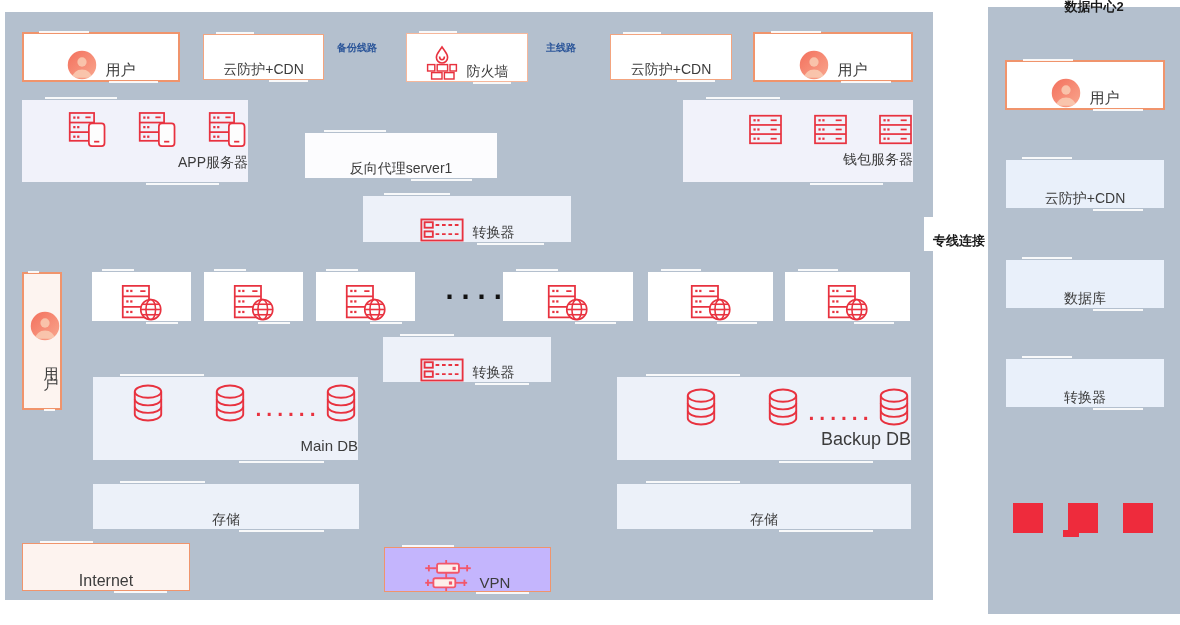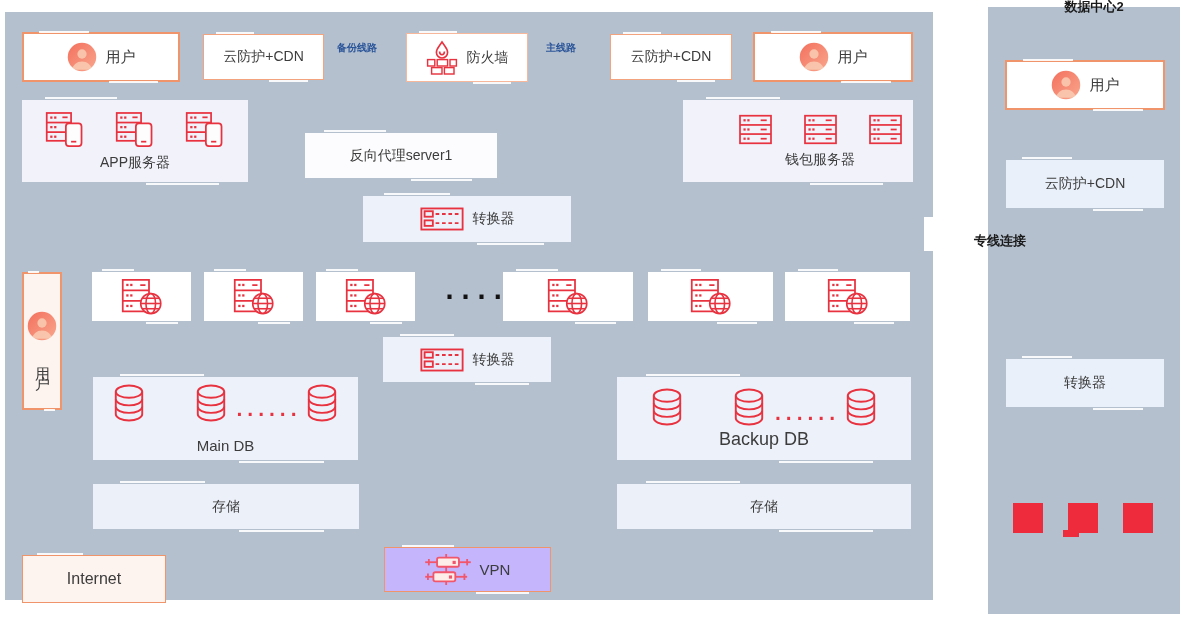--- a/index.html
+++ b/index.html
@@ -1,19 +1,19 @@
 <!DOCTYPE html>
 <html><head>
 <meta charset="utf-8">
 <style>
   html,body{margin:0;padding:0;background:#fff;}
   #stage{position:relative;width:1180px;height:625px;background:#ffffff;overflow:hidden;
          font-family:"Liberation Sans","DejaVu Sans",sans-serif;color:#3c3c3c;}
   .panel{position:absolute;background:#b4c0ce;}
-  .n{position:absolute;box-sizing:border-box;display:flex;align-items:center;justify-content:center;
+  .n{position:absolute;box-sizing:border-box;display:flex;align-items:flex-end;justify-content:center;
      gap:9px;font-size:14px;color:#3c3c3c;}
   .col{flex-direction:column;gap:6px;}
   .iconrow{display:flex;align-items:center;gap:30px;}
   .iconrow2{display:flex;align-items:center;gap:10px;}
   
   .tk::before{content:"";position:absolute;top:-3px;left:10%;width:32%;height:2px;background:rgba(255,255,255,.9);}
   .tk::after{content:"";position:absolute;bottom:-3px;left:55%;width:32%;height:2px;background:rgba(255,255,255,.9);}
   .lbl{position:absolute;font-size:13px;font-weight:bold;color:#1a1a1a;text-align:center;}
   .bluelbl{position:absolute;font-size:10px;font-weight:bold;color:#2b5599;}
   .dots-black{position:absolute;font-family:"DejaVu Sans Mono",monospace;font-weight:bold;font-size:25px;
@@ -156,21 +156,21 @@
 
 <div id="stage">
 
   <div class="panel" style="left:5px;top:12px;width:928px;height:588px;"></div>
   <div class="panel" style="left:988px;top:7px;width:192px;height:607px;"></div>
 
   <div class="lbl" style="left:1038px;top:-2px;width:112px;">数据中心2</div>
   <div class="lbl" style="left:428px;top:606px;width:104px;margin-top:43px;">数据中心1</div>
 
   <div class="whitepatch" style="left:924px;top:217px;width:33px;height:34px;"></div>
-  <div class="lbl" style="left:924px;top:232px;width:70px;padding-left:41px;">专线连接</div>
+  <div class="lbl" style="left:924px;top:232px;width:70px;">专线连接</div>
 
   <div class="n tk" style="left:22px;top:32px;width:158px;height:50px;background:#fff;border:2px solid #f0946c;">
     <svg class="ic" width="30" height="30">
         <use href="#i-person"></use>
       </svg>
     <span style="font-size:15px;">用户</span>
   </div>
   <div class="n tk" style="left:203px;top:34px;width:121px;height:46px;background:#fff;border:1.5px solid #f3a47f;">
     <span>云防护+CDN</span>
   </div>
@@ -311,39 +311,42 @@
     <span style="font-size:18px;">Backup DB</span>
   </div>
 
   <div class="n tk" style="left:93px;top:484px;width:266px;height:45px;background:#ecf1f9;">
     <span>存储</span>
   </div>
   <div class="n tk" style="left:617px;top:484px;width:294px;height:45px;background:#ecf1f9;">
     <span>存储</span>
   </div>
 
-  <div class="n tk" style="left:22px;top:555px;width:144px;height:48px;background:#fdf3ef;border:1.5px solid #f0946c;">
+  <div class="n tk" style="left:22px;top:543px;width:168px;height:48px;background:#fdf3ef;border:1.5px solid #f0946c;">
     <span style="font-size:16px;">Internet</span>
   </div>
   <div class="n tk" style="left:384px;top:547px;width:167px;height:45px;background:#c4b5fd;border:1.5px solid #f0946c;">
     <svg class="ic" width="46" height="31">
         <use href="#i-vpn"></use>
       </svg>
     <span style="font-size:15px;">VPN</span>
   </div>
 
   <div class="n tk" style="left:1005px;top:60px;width:160px;height:50px;background:#fff;border:2px solid #f0946c;">
     <svg class="ic" width="30" height="30">
         <use href="#i-person"></use>
       </svg>
     <span style="font-size:15px;">用户</span>
   </div>
   <div class="n tk" style="left:1006px;top:160px;width:158px;height:48px;background:#e9f0fa;">
     <span>云防护+CDN</span>
   </div>
+  <div class="n tk" style="left:1006px;top:260px;width:158px;height:48px;background:#e9f0fa;">
+    <span>数据库</span>
+  </div>
   <div class="n tk" style="left:1006px;top:359px;width:158px;height:48px;background:#e9f0fa;">
     <span>转换器</span>
   </div>
   <div class="redsq" style="left:1013px;top:503px;"></div>
   <div class="redsq" style="left:1068px;top:503px;">
       <div class="notch"></div>
     </div>
   <div class="redsq" style="left:1123px;top:503px;"></div>
 
 </div>

